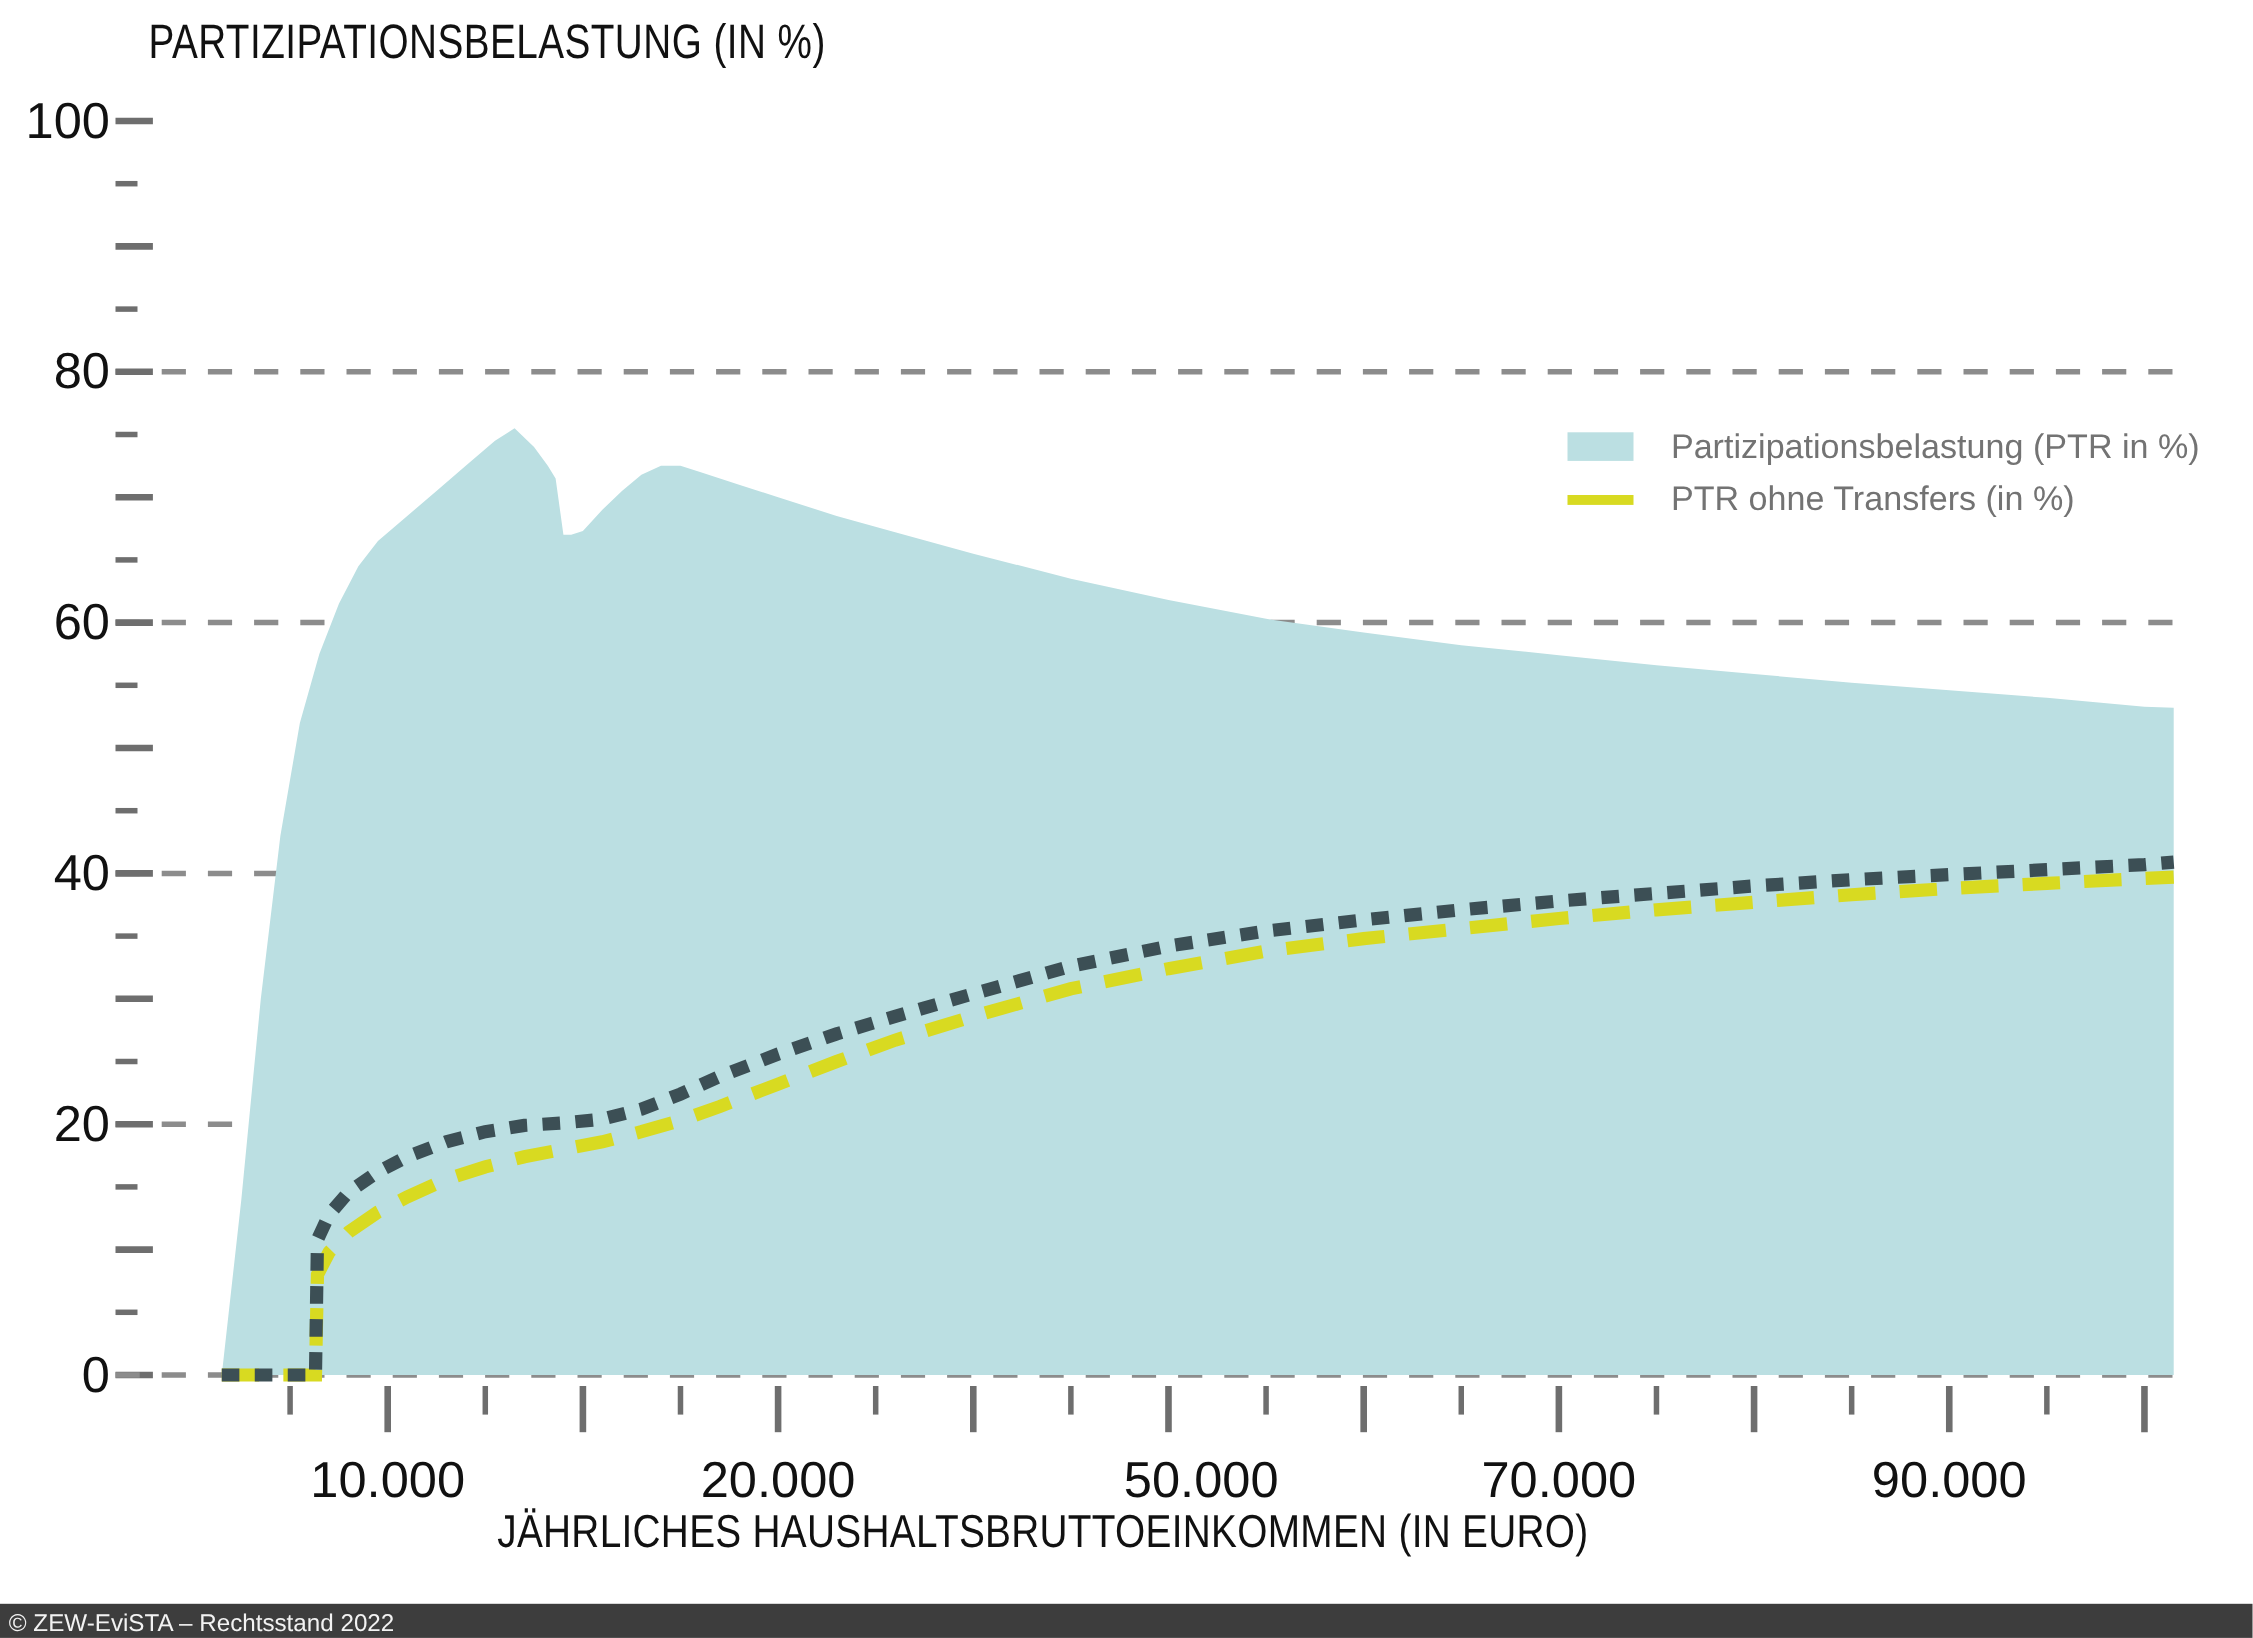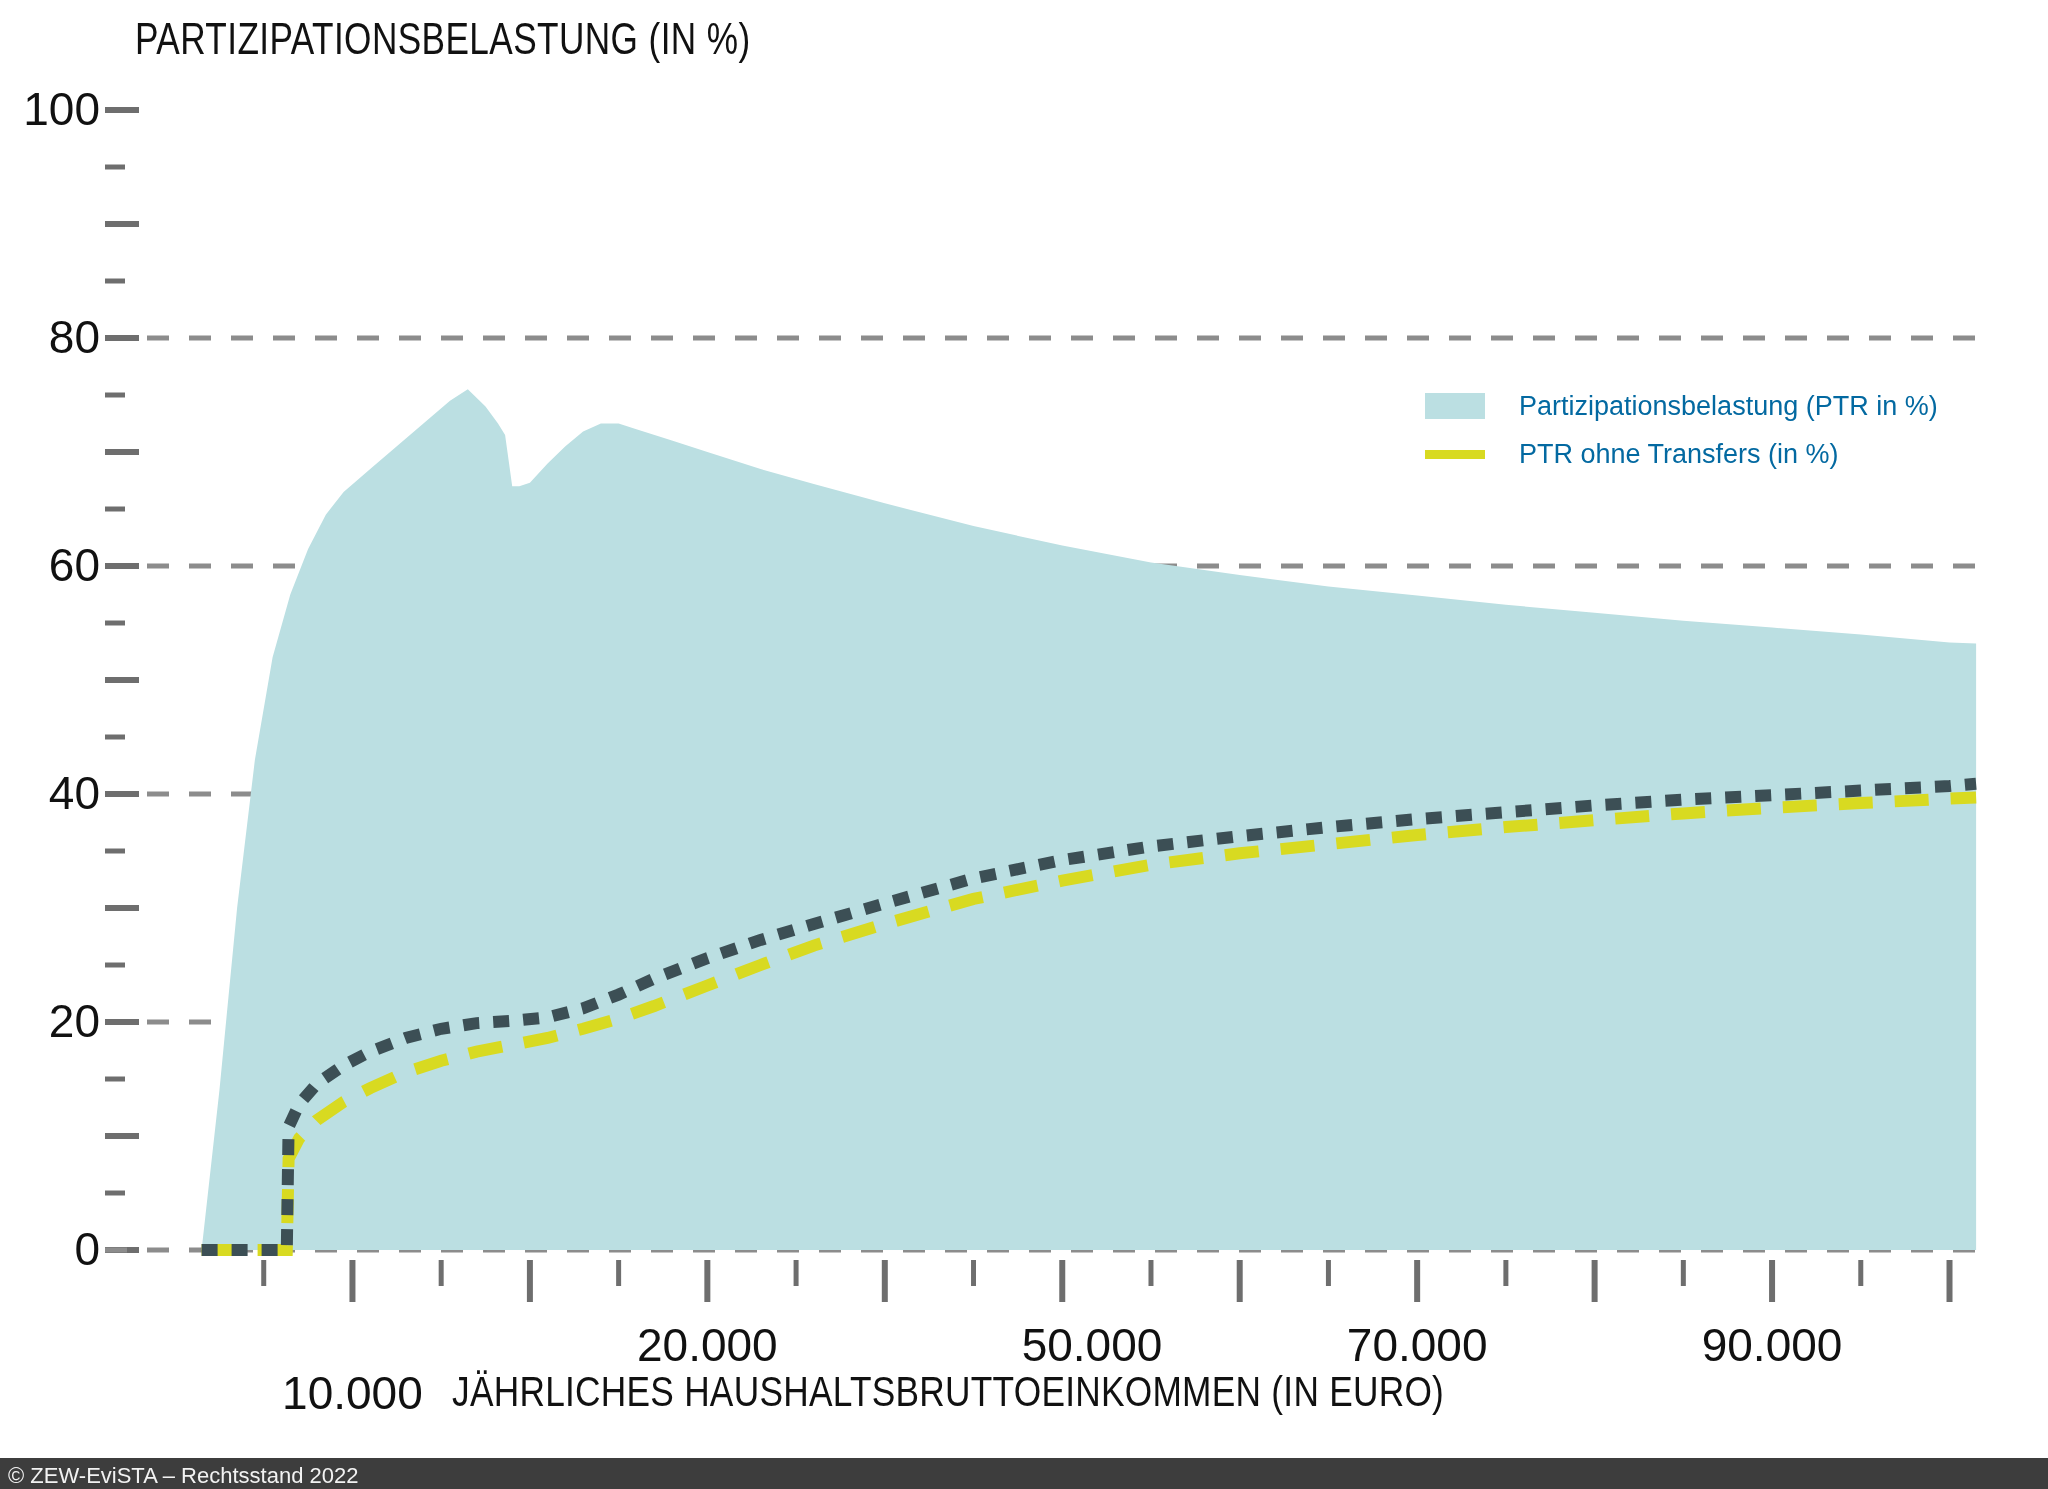--- a/index.html
+++ b/index.html
@@ -33,21 +33,21 @@
   .legend-row{display:flex;align-items:center;height:48px;}
   .legend-swatch{width:60px;height:26px;margin-right:34px;flex:0 0 auto;}
   .legend-swatch.area{background:#bbdfe2;}
   .legend-swatch.line-dash{
     height:0;border-top:9px solid #d8da21;
     margin-top:0;width:60px;
   }
   .legend-swatch.line-dot{
     height:0;border-top:9px dashed #3c4f55;width:60px;
   }
-  .legend-text{font-size:27px;color:#0369a1;white-space:nowrap;}
+  .legend-text{font-size:31px;color:#737373;white-space:nowrap;}
 
   #footer-bar{
     position:absolute;left:0;top:1458px;width:2048px;height:31px;
     background:#3d3d3d;
   }
   #footer-text{
     position:absolute;left:8px;top:1463px;
     font-size:22px;color:#f2f2f2;white-space:nowrap;
   }
 </style>
@@ -122,21 +122,21 @@
 
   <div id="ylabels">
       <div class="ytick-label" style="left: -10px; top: 1226px;">0</div>
       <div class="ytick-label" style="left: -10px; top: 998px;">20</div>
       <div class="ytick-label" style="left: -10px; top: 770px;">40</div>
       <div class="ytick-label" style="left: -10px; top: 542px;">60</div>
       <div class="ytick-label" style="left: -10px; top: 314px;">80</div>
       <div class="ytick-label" style="left: -10px; top: 86px;">100</div>
     </div>
   <div id="xlabels">
-      <div class="xtick-label" style="left: 222.451px; top: 1322px; margin-top: 48px;">10.000</div>
+      <div class="xtick-label" style="left: 222.451px; top: 1322px;">10.000</div>
       <div class="xtick-label" style="left: 577.353px; top: 1322px;">20.000</div>
       <div class="xtick-label" style="left: 962px; top: 1322px;">50.000</div>
       <div class="xtick-label" style="left: 1287.16px; top: 1322px;">70.000</div>
       <div class="xtick-label" style="left: 1642.06px; top: 1322px;">90.000</div>
     </div>
 
   <div id="x-axis-label">JÄHRLICHES HAUSHALTSBRUTTOEINKOMMEN (IN EURO)</div>
 
   <div id="legend">
     <div class="legend-row">

